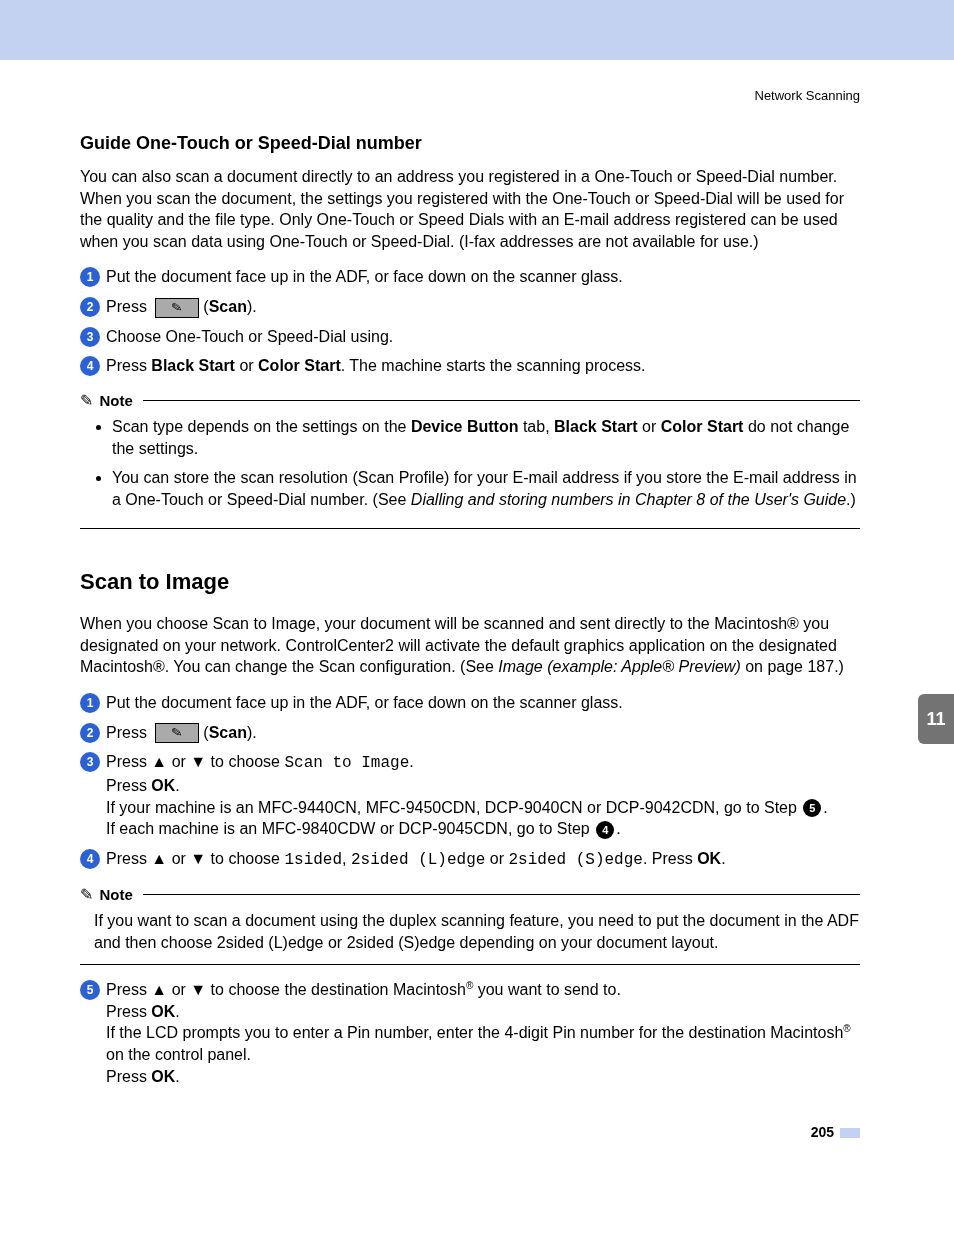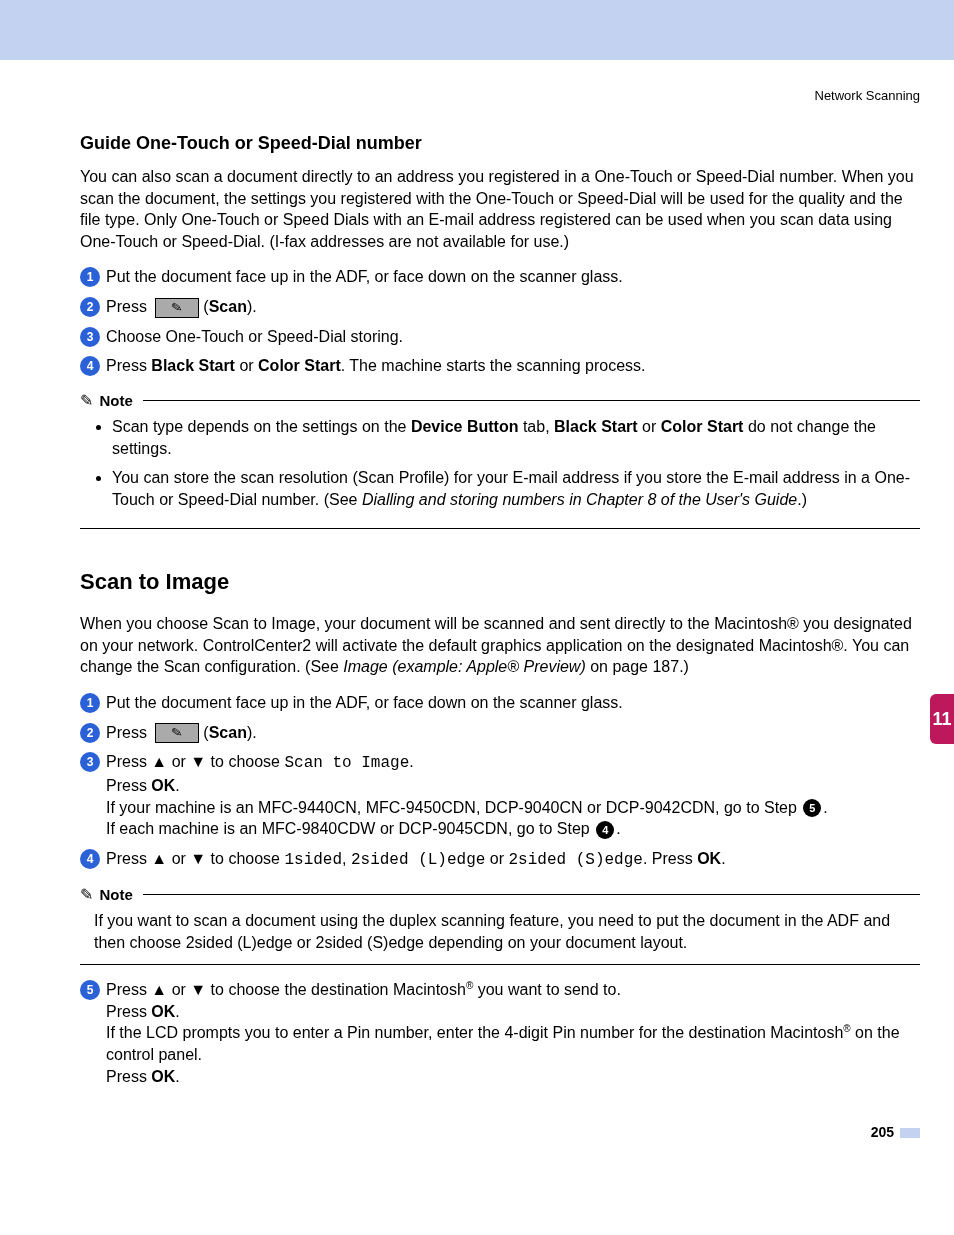--- a/index.html
+++ b/index.html
@@ -1,18 +1,18 @@
 <!DOCTYPE html>
 <html><head>
 <meta charset="utf-8">
 <style>
   * { box-sizing: border-box; margin: 0; padding: 0; }
   html, body { width: 954px; background: #fff; font-family: Arial, Helvetica, sans-serif; color: #000; }
   .blue-band { width: 100%; height: 60px; background: #c4d2f2; }
-  .page { padding: 0 34px 40px 80px; }
+  .page { padding: 0 94px 40px 80px; }
   .running-head { text-align: right; font-size: 13px; margin-top: 28px; margin-bottom: 30px; }
   .h3 { font-weight: bold; font-size: 18px; margin: 18px 0 12px 0; }
   .h2 { font-weight: bold; font-size: 22px; margin: 40px 0 18px 0; }
   p.body { font-size: 16px; line-height: 1.35; margin-bottom: 14px; }
   .step { display: flex; align-items: flex-start; margin: 8px 0; }
   .step .num { flex: 0 0 26px; }
   .step .num span {
     display: inline-flex; align-items: center; justify-content: center;
     width: 20px; height: 20px; border-radius: 50%;
     background: #2b61d6; color: #fff; font-size: 12px; font-weight: bold;
@@ -40,21 +40,21 @@
   .note-body ul li { margin-bottom: 8px; }
   .italic { font-style: italic; }
   .ref-circle {
     display: inline-flex; align-items: center; justify-content: center;
     width: 18px; height: 18px; border-radius: 50%;
     background: #000; color: #fff; font-size: 11px; font-weight: bold;
     vertical-align: middle; margin: 0 2px;
   }
   .side-tab {
     position: absolute; right: 0; top: 694px;
-    width: 24px; height: 50px; background: #be185d;
+    width: 36px; height: 50px; background: #737373;
     color: #fff; font-weight: bold; font-size: 18px;
     display: flex; align-items: center; justify-content: center;
     border-radius: 6px 0 0 6px;
   }
   .footer { text-align: right; margin-top: 36px; }
   .footer .pg { font-weight: bold; font-size: 14px; margin-right: 6px; }
   .footer .bar { display: inline-block; width: 20px; height: 10px; background: #c4d2f2; vertical-align: middle; }
   .wrapper { position: relative; width: 954px; }
   b { font-weight: bold; }
 </style>
@@ -78,21 +78,21 @@
 
     <div class="step">
       <div class="num"><span>2</span></div>
       <div class="txt">
         <span>Press </span><span class="scan-key"></span>(<b>Scan</b>).
       </div>
     </div>
 
     <div class="step">
       <div class="num"><span>3</span></div>
-      <div class="txt">Choose One-Touch or Speed-Dial storing.</div>
+      <div class="txt">Choose One-Touch or Speed-Dial using.</div>
     </div>
 
     <div class="step">
       <div class="num"><span>4</span></div>
       <div class="txt">
         <span>Press </span><b>Black Start</b><span> or </span><b>Color Start</b><span>. The machine starts the scanning process.</span>
       </div>
     </div>
 
     <div class="note-block">

